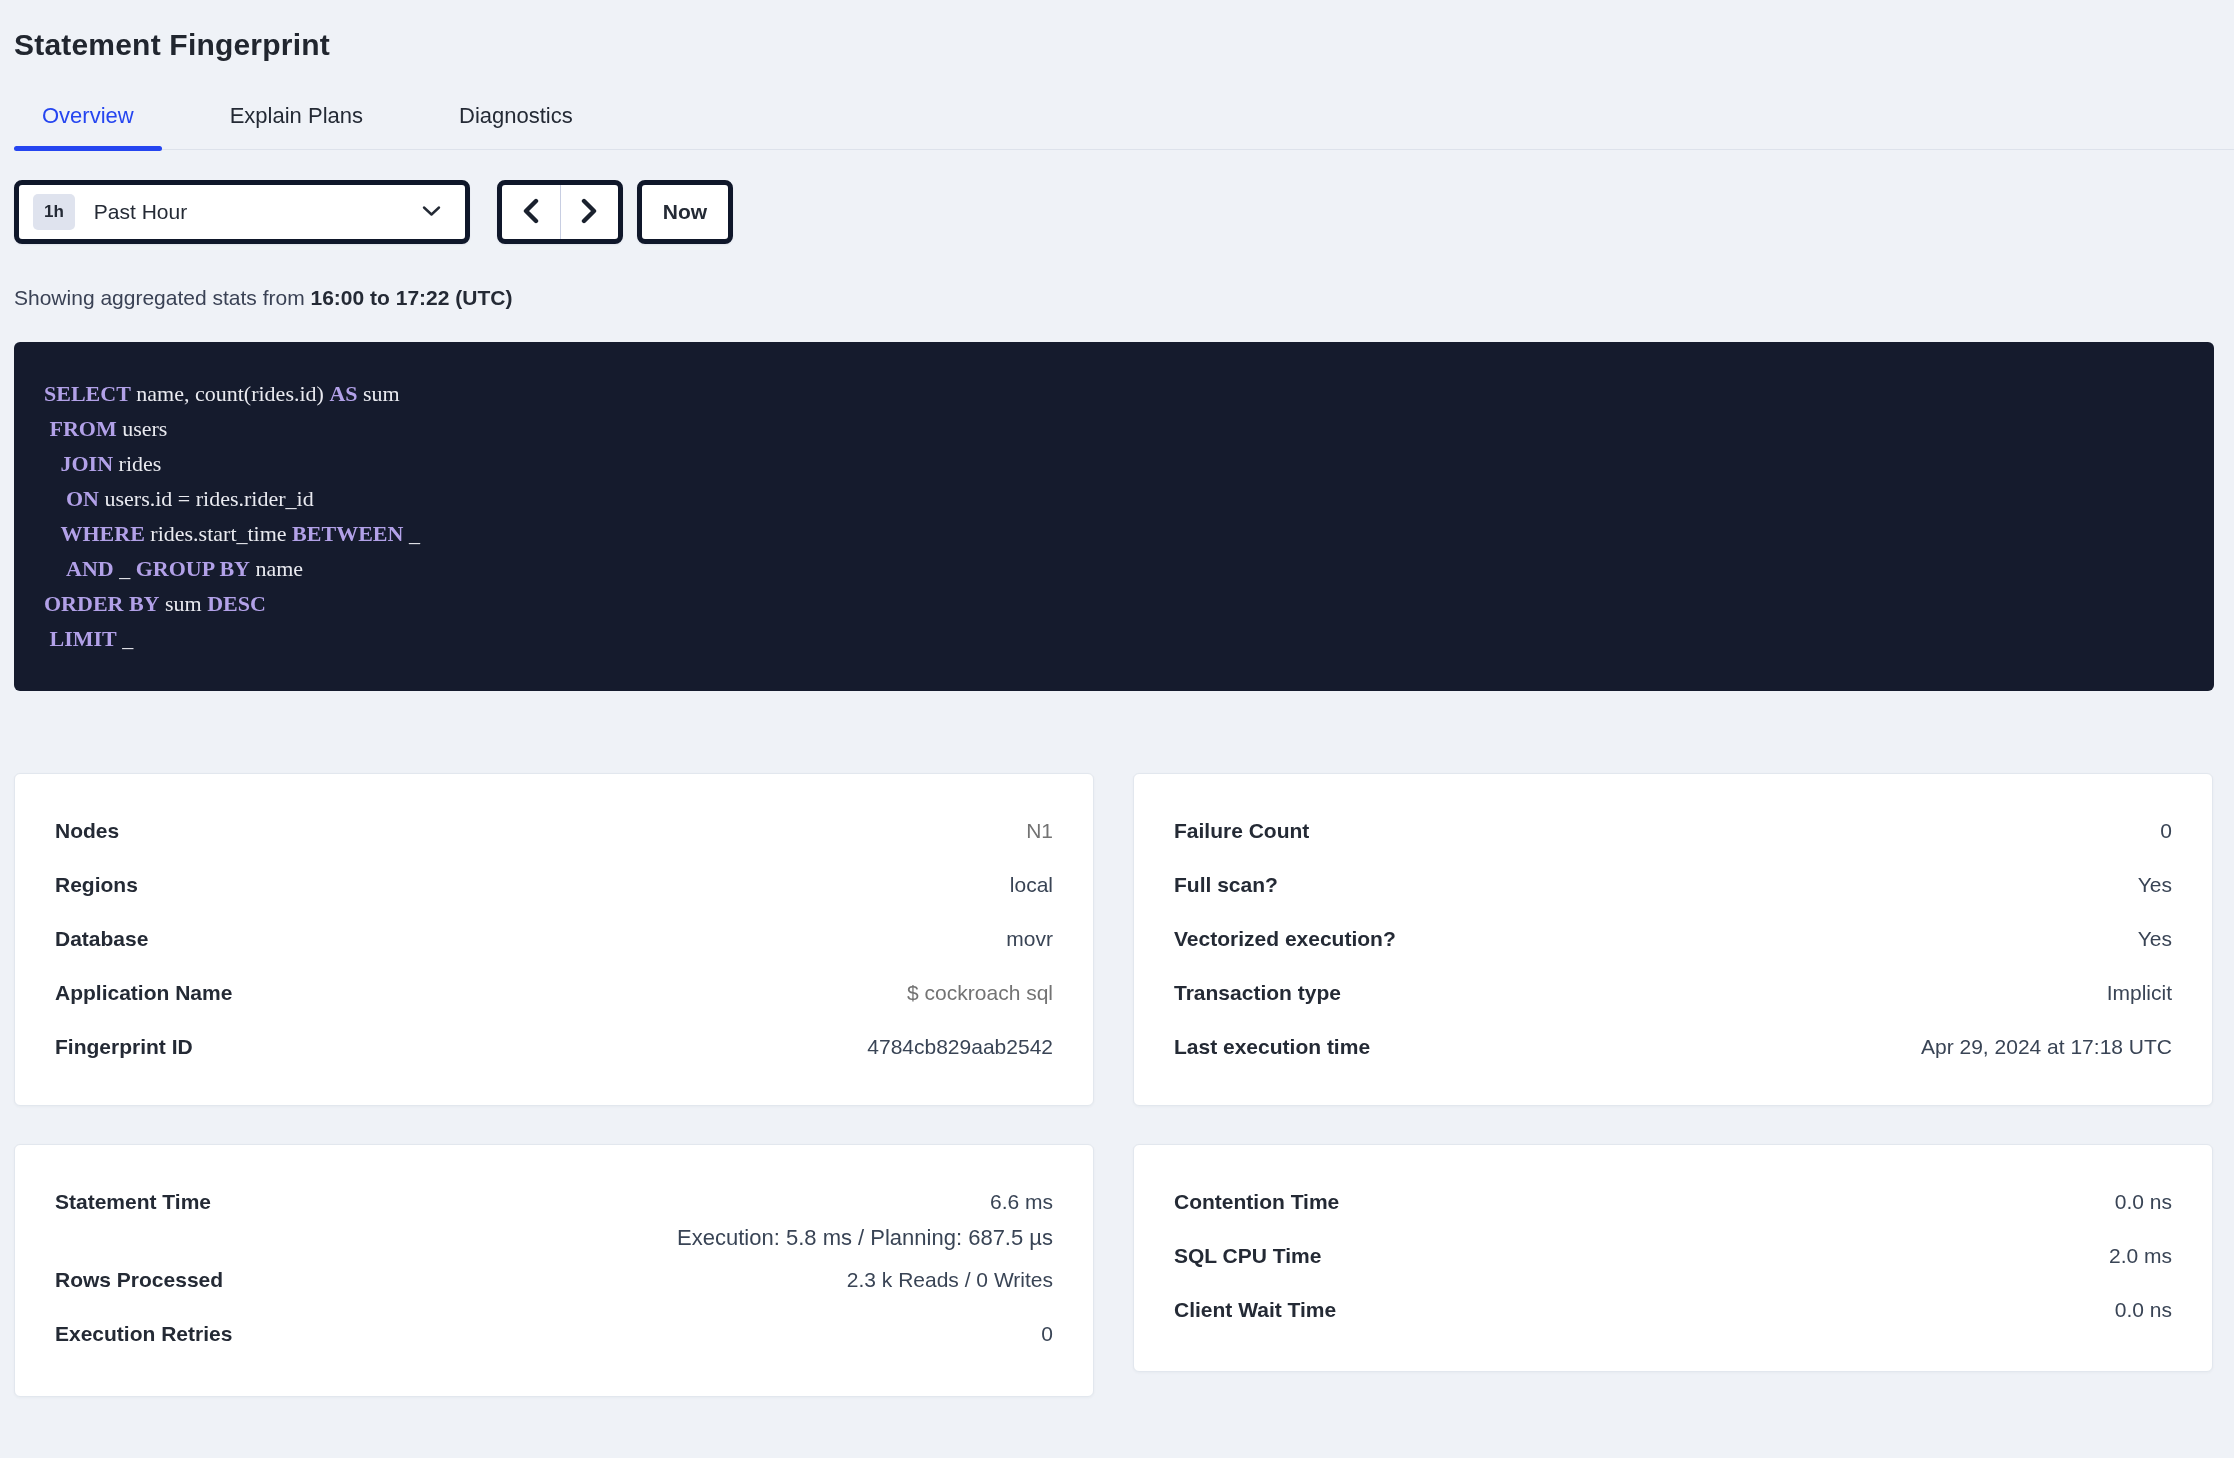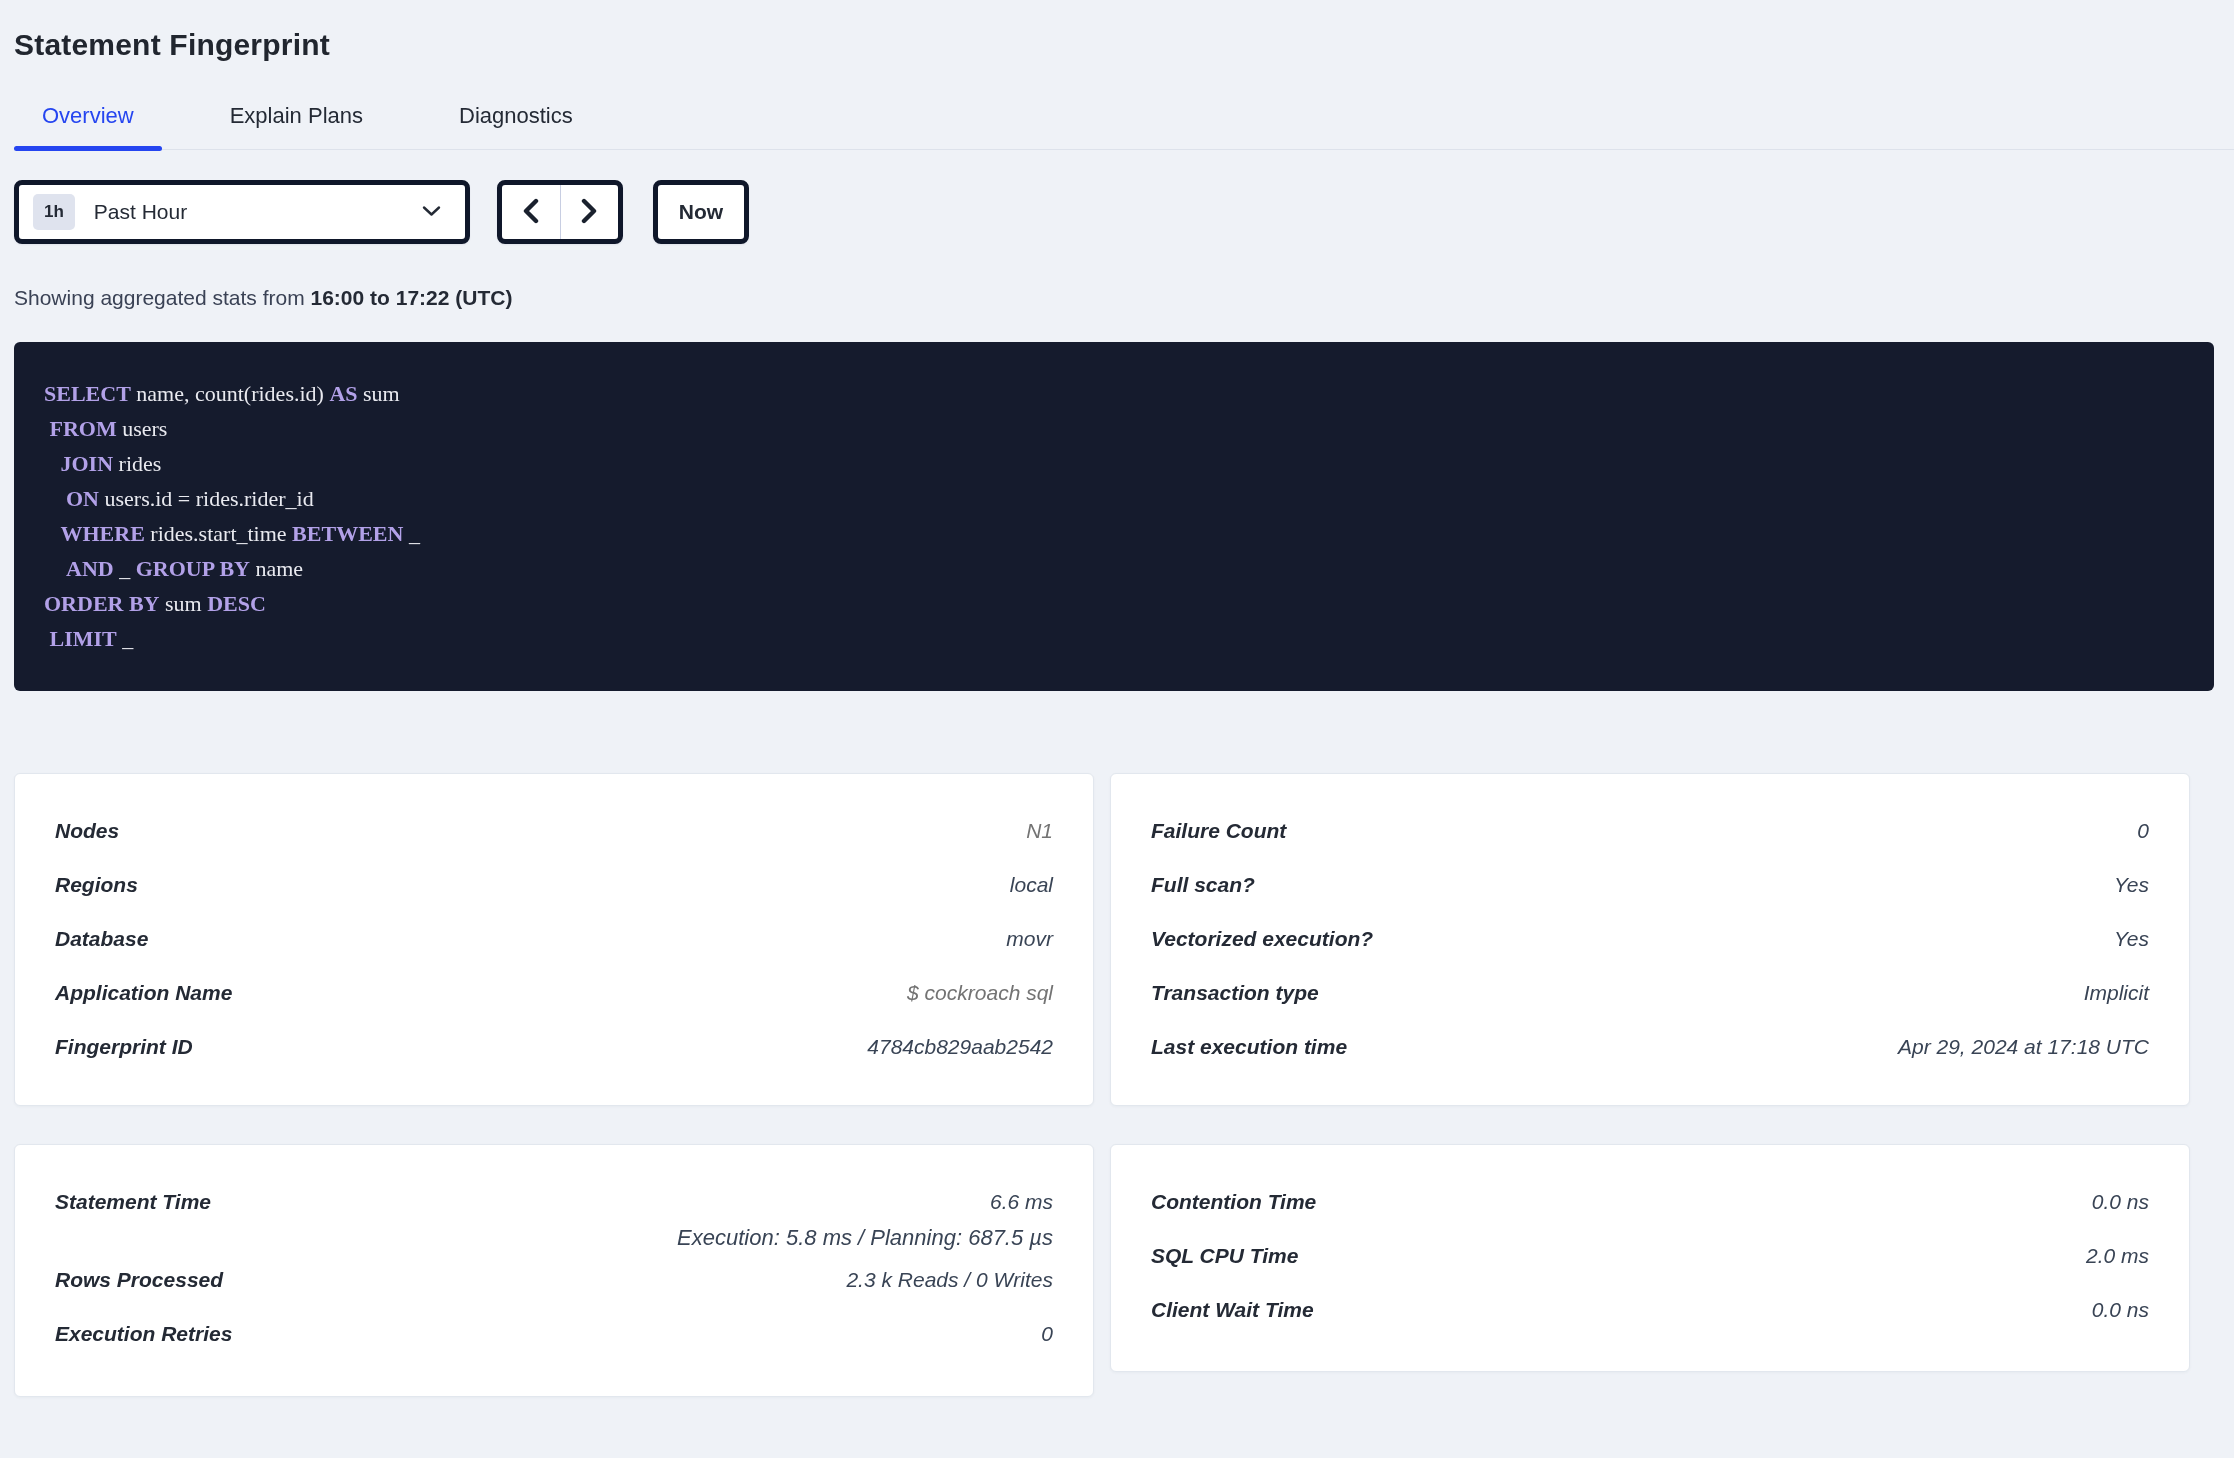--- a/index.html
+++ b/index.html
@@ -24,38 +24,38 @@
   
   .controls { display:flex; margin-top:30px; align-items:center; }
   .ctl { background:#fff; border:5px solid #0f172a; border-radius:8px; height:64px; box-shadow:0 1px 2px rgba(26,34,64,.07); }
   .dropdown { width:456px; display:flex; align-items:center; padding:0 24px 0 14px; cursor:pointer; }
   .range-badge { background:#DFE3EE; color:#242A35; font-size:17px; font-weight:700; padding:8px 11px; border-radius:5px; margin-right:19px; }
   .range-label { font-size:21px; }
   .dropdown .chev { margin-left:auto; }
   .pager { display:flex; margin-left:27px; width:126px; }
   .pager button { flex:1; background:transparent; border:none; height:100%; display:flex; align-items:center; justify-content:center; cursor:pointer; }
   .pager button + button { border-left:1px solid #C8CEE2; }
-  .now-btn { margin-left:30px; width:96px; font-size:21px; font-weight:600; color:#242A35; cursor:pointer; font-family:inherit; }
+  .now-btn { margin-left:14px; width:96px; font-size:21px; font-weight:600; color:#242A35; cursor:pointer; font-family:inherit; }
 
   
   .stats-line { margin-top:42px; font-size:21px; line-height:24px; color:#3A4255; }
   .stats-line strong { color:#242A35; font-weight:700; }
 
   
   .sqlbox {
     margin-top:32px; background:#151B2D; border-radius:6px;
     padding:34px 30px 35px 30px;
     font-family:Liberation Serif, serif;
     font-size:22px; line-height:35px; color:#E9EAF0; white-space:pre;
     height:349px; overflow:hidden;
   }
   .sqlbox .kw { color:#B2A1E8; font-weight:700; }
 
   
-  .grid { display:grid; grid-template-columns:1080px 1080px; gap:16px; align-items:start;font-style:italic; }
+  .grid { display:grid; grid-template-columns:1080px 1080px; gap:39px; align-items:start; }
   .grid.row1 { margin-top:82px; }
   .grid.row2 { margin-top:38px; }
   .card { background:#fff; border:1px solid #E2E7EE; border-radius:6px; box-shadow:0 1px 3px rgba(30,40,70,.04); padding:30px 40px 31px; }
   .card.short { padding-bottom:34px; }
   .card.tall { padding-bottom:35px; }
   .crow { display:flex; align-items:center; justify-content:space-between; height:54px; }
   .clabel { font-size:21px; font-weight:700; color:#242A35; }
   .cval { font-size:21px; color:#394455; text-align:right; }
   .cval .link { color:#737373; cursor:pointer; }
   .csub { height:24px; font-size:22px; color:#394455; text-align:right; line-height:18px; }

